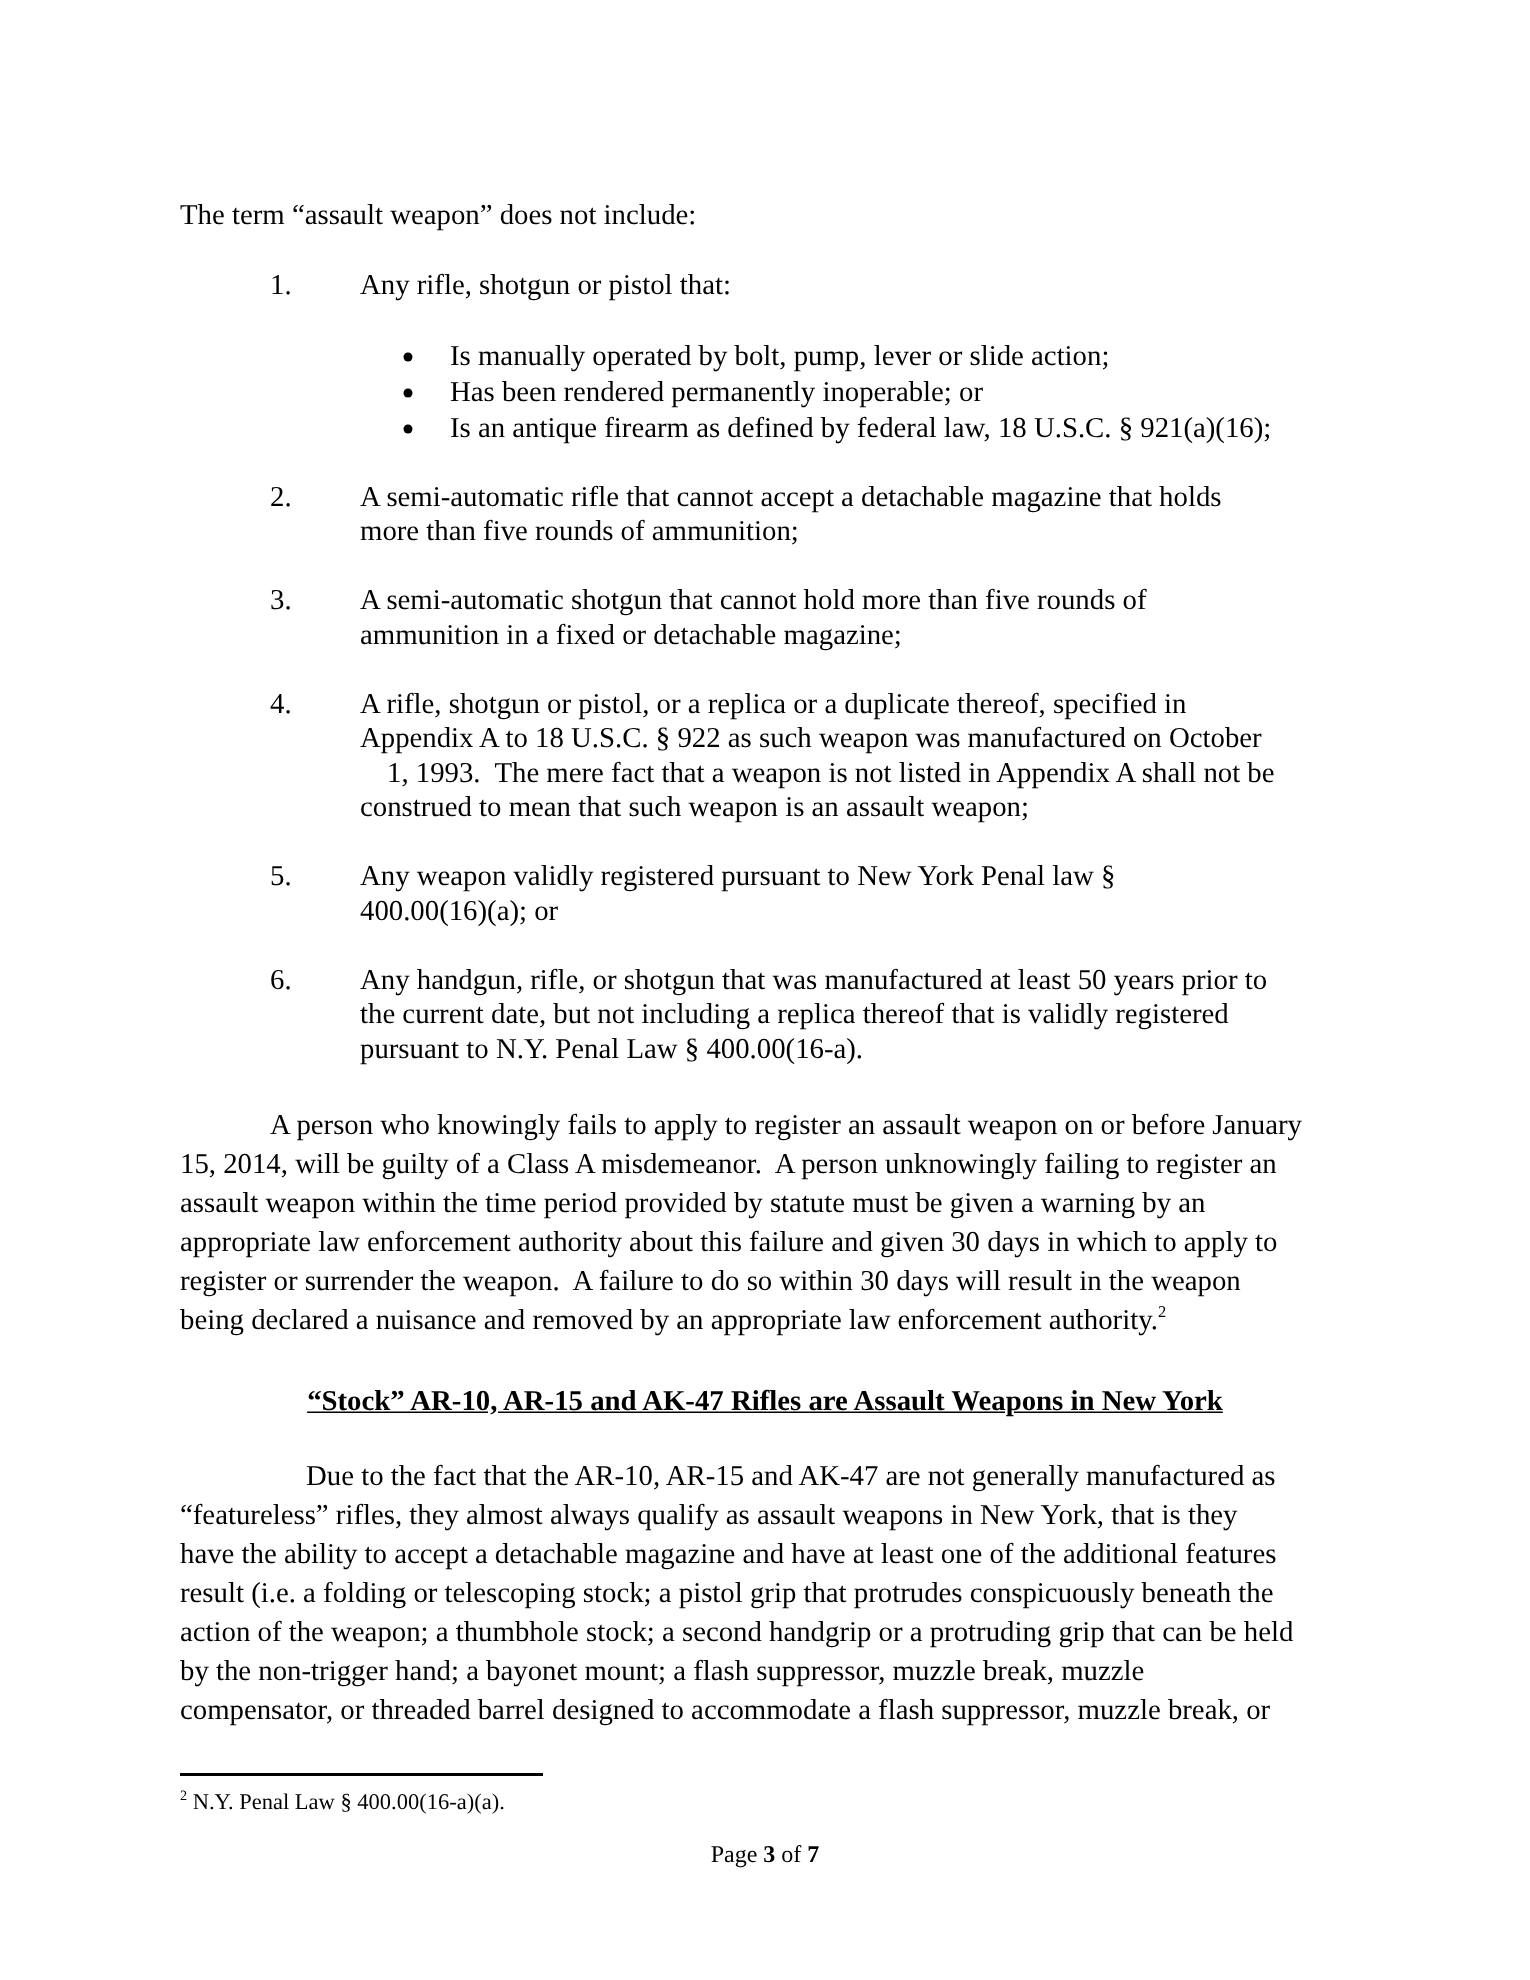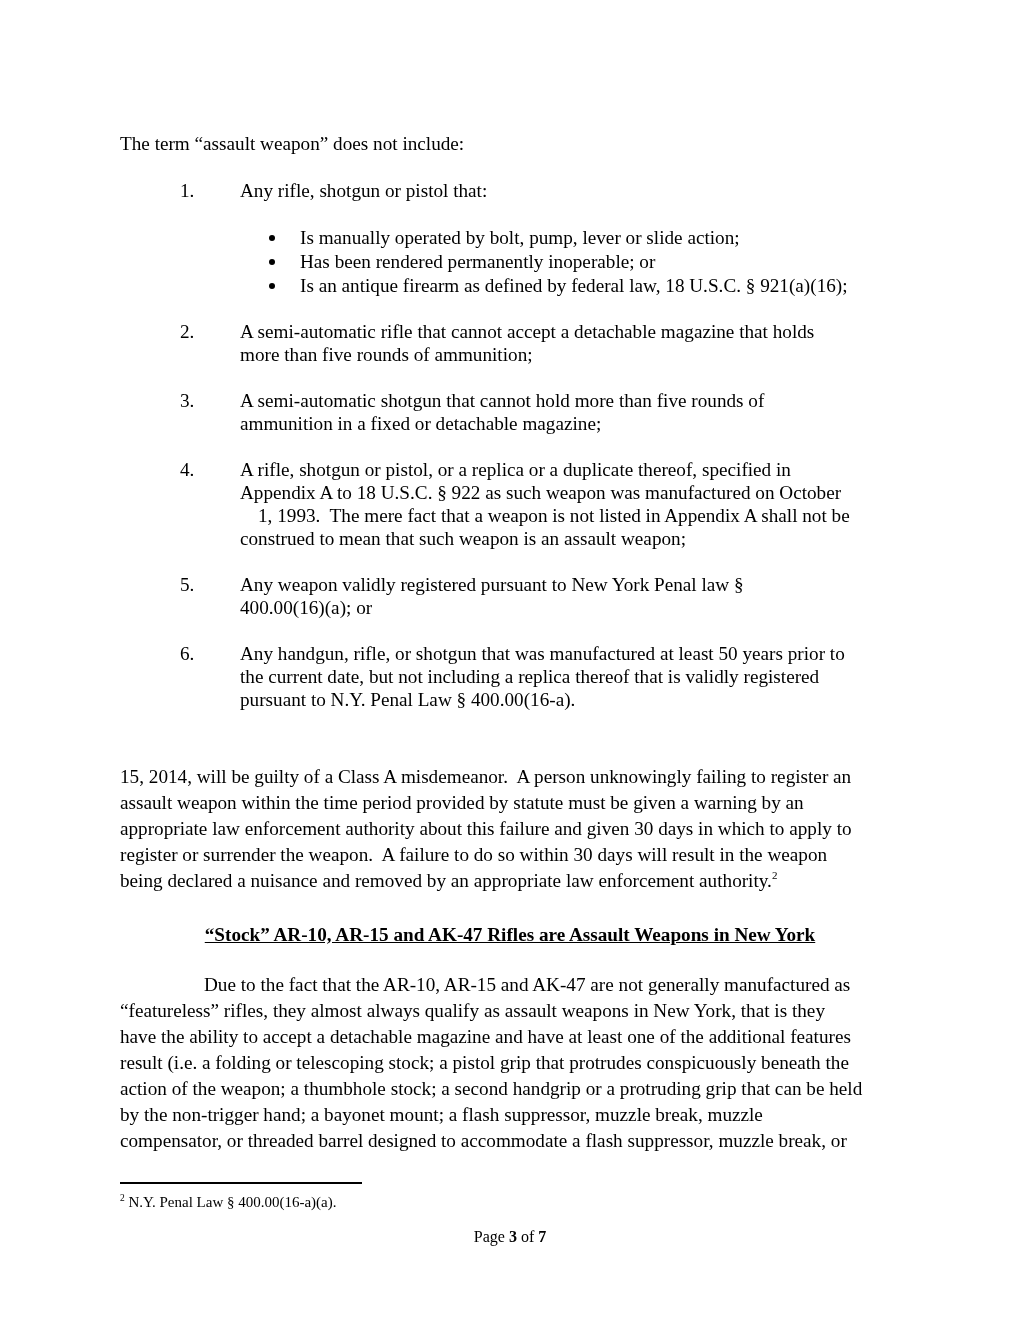--- a/index.html
+++ b/index.html
@@ -52,20 +52,21 @@
 
   <div class="num" style="left:180px; top:561px;">5.</div>
   <div class="line" style="left:240px; top:561px;">Any weapon validly registered pursuant to New York Penal law §</div>
   <div class="line" style="left:240px; top:584px;">400.00(16)(a); or</div>
 
   <div class="num" style="left:180px; top:630px;">6.</div>
   <div class="line" style="left:240px; top:630px;">Any handgun, rifle, or shotgun that was manufactured at least 50 years prior to</div>
   <div class="line" style="left:240px; top:653px;">the current date, but not including a replica thereof that is validly registered</div>
   <div class="line" style="left:240px; top:676px;">pursuant to N.Y. Penal Law § 400.00(16-a).</div>
 
+  <div class="line" style="left:180px; top:727px;">A person who knowingly fails to apply to register an assault weapon on or before January</div>
   <div class="line" style="left:120px; top:753px; white-space:pre;">15, 2014, will be guilty of a Class A misdemeanor.  A person unknowingly failing to register an</div>
   <div class="line" style="left:120px; top:779px;">assault weapon within the time period provided by statute must be given a warning by an</div>
   <div class="line" style="left:120px; top:805px;">appropriate law enforcement authority about this failure and given 30 days in which to apply to</div>
   <div class="line" style="left:120px; top:831px; white-space:pre;">register or surrender the weapon.  A failure to do so within 30 days will result in the weapon</div>
   <div class="line" style="left:120px; top:857px;"><span>being declared a nuisance and removed by an appropriate law enforcement authority.</span><sup>2</sup></div>
 
   <div class="heading" style="top:912px;">“Stock” AR-10, AR-15 and AK-47 Rifles are Assault Weapons in New York</div>
 
   <div class="line" style="left:180px; top:961px;margin-left:24px;">Due to the fact that the AR-10, AR-15 and AK-47 are not generally manufactured as</div>
   <div class="line" style="left:120px; top:987px;">“featureless” rifles, they almost always qualify as assault weapons in New York, that is they</div>

